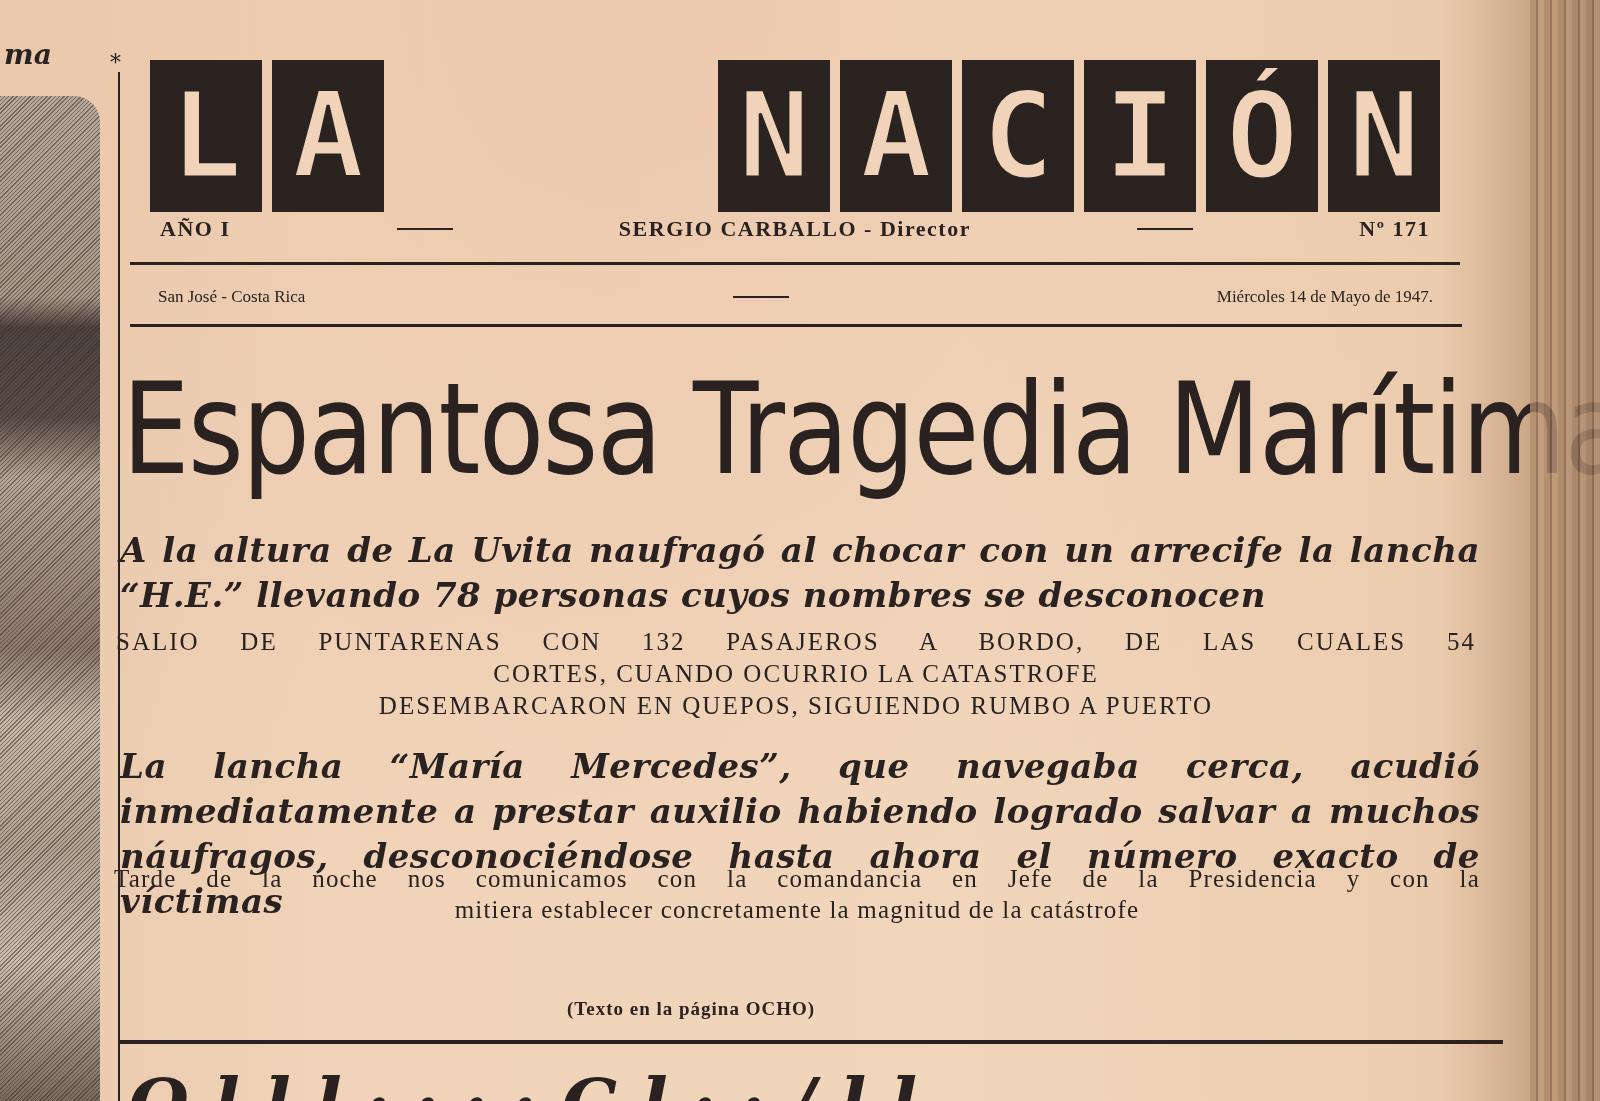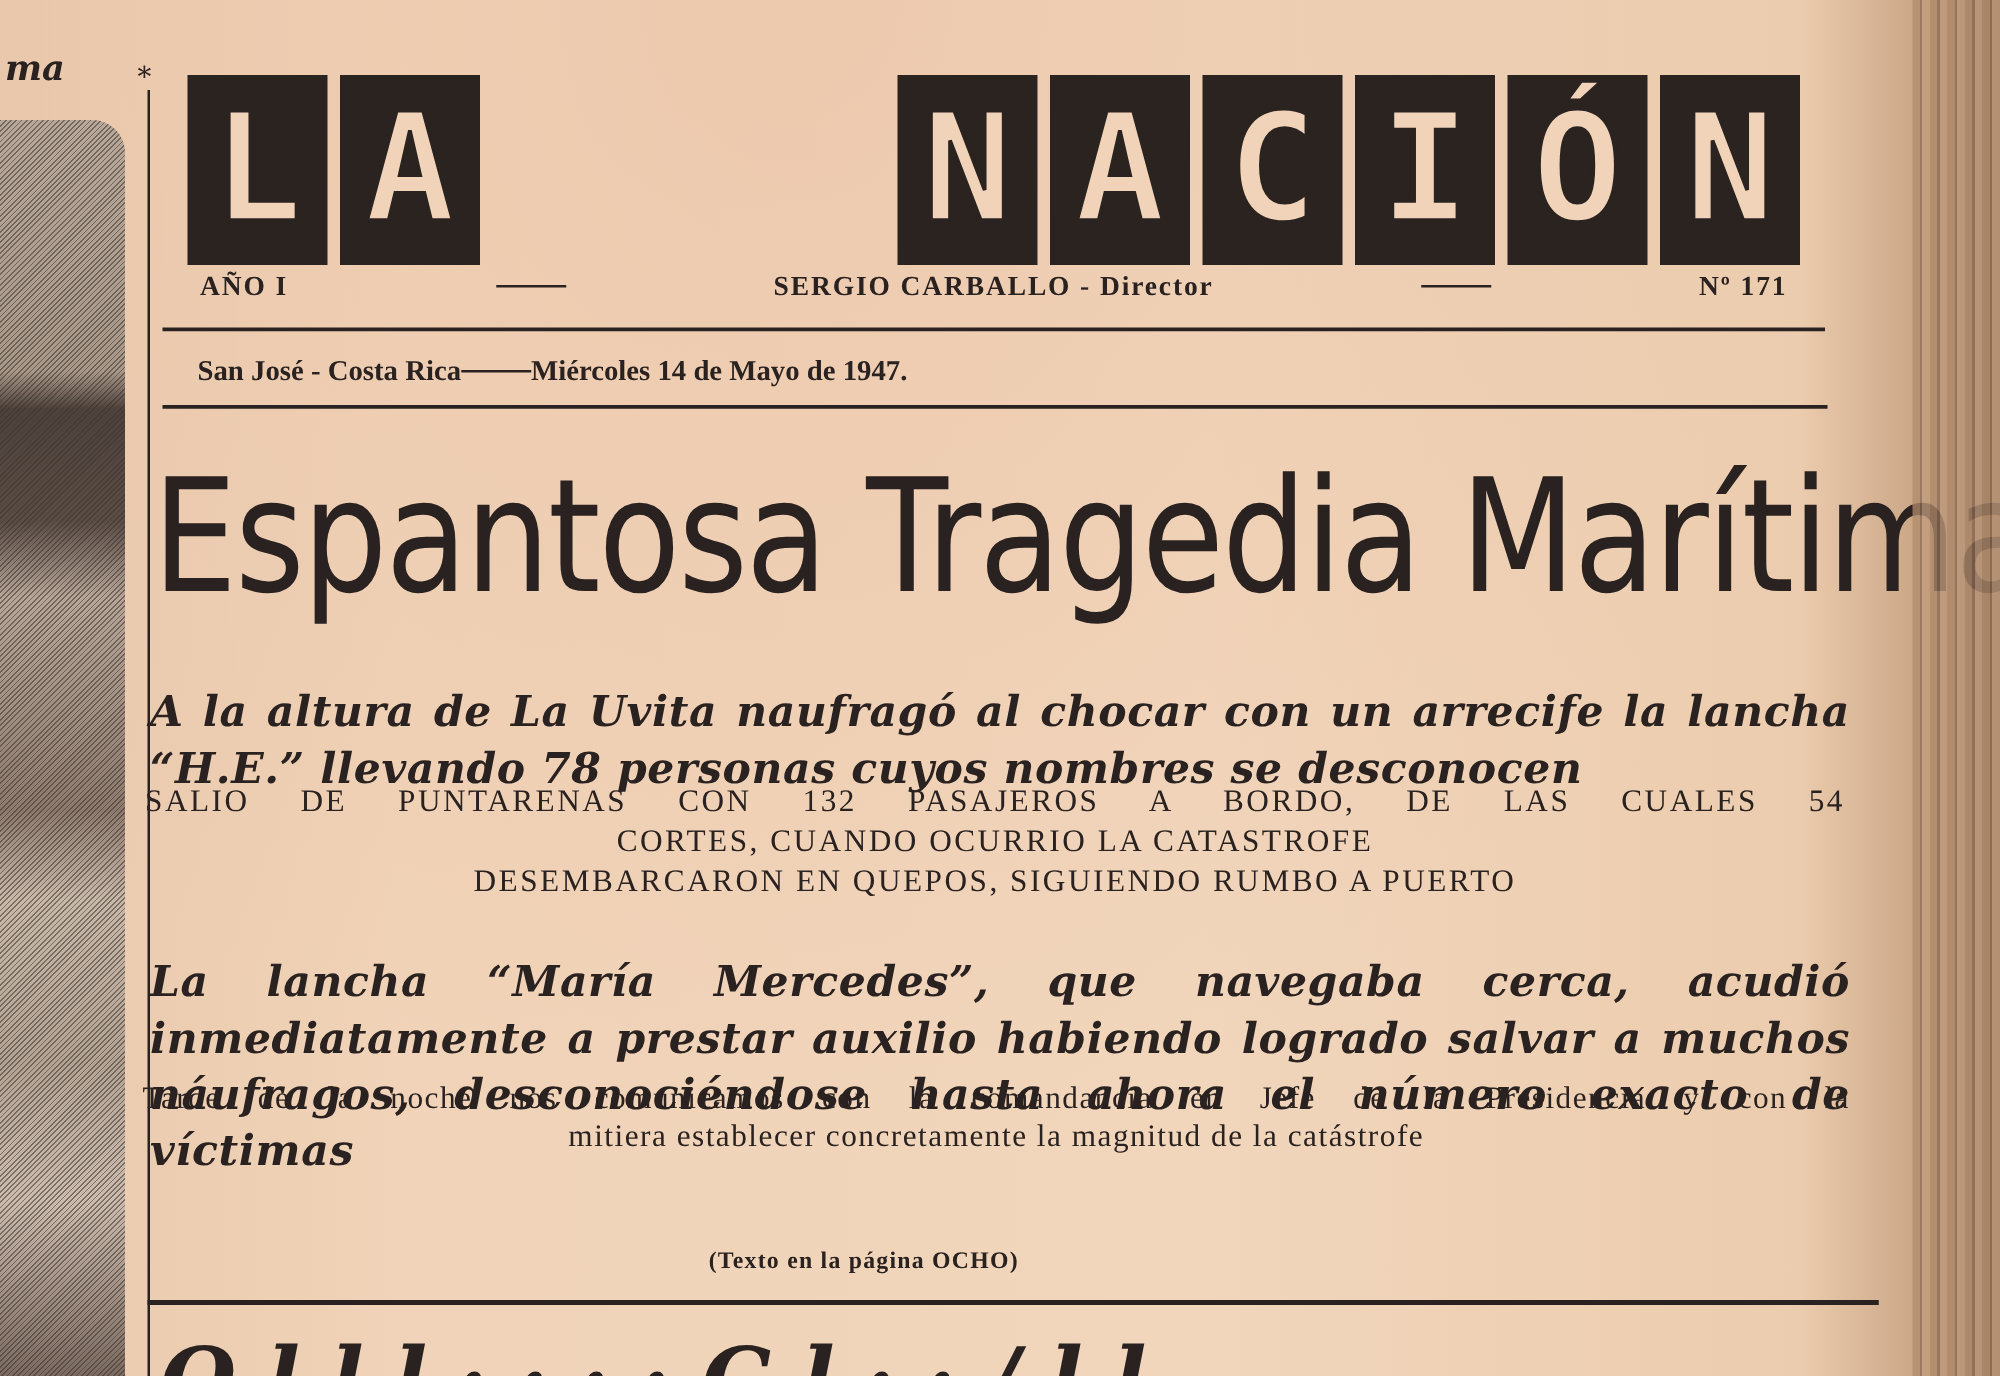--- a/index.html
+++ b/index.html
@@ -48,35 +48,35 @@
 
   .meta-row-1 {
     position:absolute; left:160px; top:214px; width:1270px; height:30px;
     display:flex; align-items:center; justify-content:space-between;
     font-family:"Liberation Serif", serif; font-weight:bold; font-size:22px; letter-spacing:1.5px;gap:40px;
   }
   .dash { display:inline-block; width:56px; height:2px; background:#2a2220; }
   .rule { position:absolute; height:3px; background:#2a2220; }
   .meta-row-2 {
     position:absolute; left:158px; top:280px; width:1275px; height:34px;
-    display:flex; align-items:center; 
-    font-family:"Liberation Serif", serif; font-weight:bold; font-size:23px;
+    display:flex; align-items:center; justify-content:space-between;
+    font-family:"Liberation Serif", serif; font-weight:normal; font-size:17px;
   }
 
   
   .main-headline {
     position:absolute; left:122px; top:360px; width:1350px;
     font-family:"DejaVu Sans", sans-serif; font-size:126px; line-height:140px;
     letter-spacing:-2px; transform:scaleX(0.85); transform-origin:left center;
     white-space:nowrap; color:#2a2220;
   }
   .deck-italic {
     position:absolute; left:120px; width:1360px;
     font-family:"DejaVu Serif", serif; font-style:italic; font-weight:bold;
-    font-size:34px; line-height:45px; text-align:justify; letter-spacing:0.5px;margin-top:20px;
+    font-size:34px; line-height:45px; text-align:justify; letter-spacing:0.5px;
   }
   .deck-caps {
     position:absolute; left:116px; top:626px; width:1360px;
     font-family:Liberation Serif, serif; font-size:25px; line-height:32px;
     letter-spacing:2px; text-align:center;
   }
   .deck-caps .first { display:block; text-align:justify; text-align-last:justify; }
   .deck-body {
     position:absolute; left:114px; top:863px; width:1366px;
     font-family:"Liberation Serif", serif; font-size:25px; line-height:31px; letter-spacing:1.2px;

